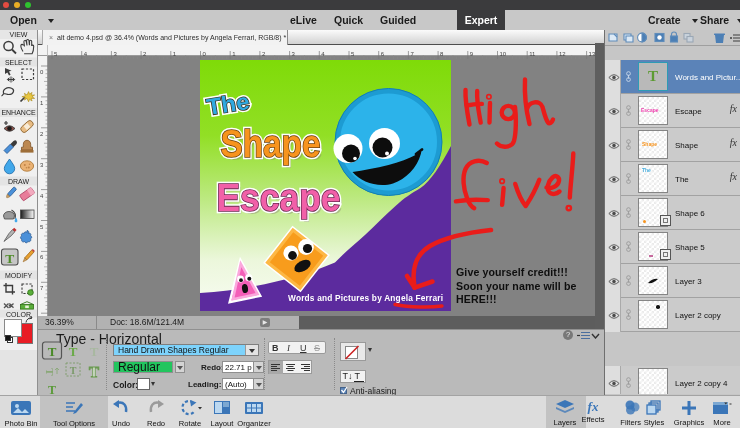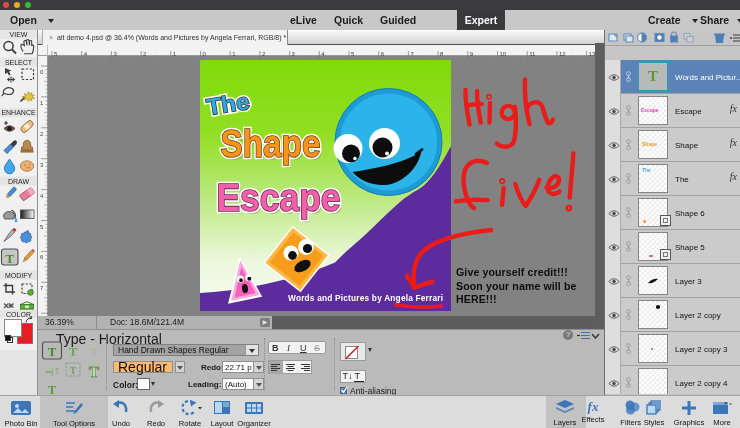--- a/index.html
+++ b/index.html
@@ -20,21 +20,21 @@
 
 #ltool{left:0;top:30px;width:38px;height:365px;background:#ededed;font-size:7px;color:#222;border-right:1px solid #8f8f8f;}
 
 #hruler{left:38px;top:45px;width:566px;height:11px;background:#f3f3f3;border-bottom:1px solid #9a9a9a;z-index:3;}
 #vruler{left:38px;top:56px;width:10px;height:260px;background:#f3f3f3;border-right:1px solid #9a9a9a;z-index:3;}
 #rcorner{left:38px;top:45px;width:10px;height:11px;background:#f3f3f3;border-right:1px solid #c0c0c0;border-bottom:1px solid #9a9a9a;z-index:4;}
 
 #canvas{left:38px;top:56px;width:566px;height:260px;background:#828282;overflow:hidden;}
 
 #statusbar{left:38px;top:316px;width:566px;height:13px;background:#5d5d5d;font-size:8.5px;color:#1c1c1c;}
-#statusleft{position:absolute;left:0;top:0;width:234px;height:13px;background:#b2b2b2;line-height:13px;}
+#statusleft{position:absolute;left:0;top:0;width:261px;height:13px;background:#b2b2b2;line-height:13px;}
 
 #topts{left:38px;top:329px;width:566px;height:66px;background:#bababa;border-top:1px solid #909090;}
 
 #taskbar{left:0;top:395px;width:740px;height:33px;background:#dcdcdc;border-top:1px solid #a3a3a3;}
 .tbi{position:absolute;top:2px;text-align:center;font-size:7.6px;color:#111;}
 .tbi .lbl{display:block;margin-top:1px;}
 
 #rpanel{left:604px;top:30px;width:136px;height:365px;background:#c6c6c6;border-left:1px solid #6f6f6f;}
 .lrow{position:absolute;left:0;width:135px;height:34px;background:#cbcbcb;border-bottom:1px solid #a2a2a2;}
 .lrow .eye{position:absolute;left:0;top:0;width:16px;height:34px;background:#dedede;border-right:1px solid #aaa;}
@@ -559,26 +559,26 @@
           <text x="12" y="36" font-size="11" transform="rotate(90 12 32)">T</text>
           <path d="M19,34 l0,-6 m0,0 l-2,2 m2,-2 l2,2" stroke="#8aa878" stroke-width="0.9" fill="none"></path>
         </g>
         <rect x="28" y="23" width="14" height="13" fill="none" stroke="#7a9a68" stroke-width="0.9" stroke-dasharray="2 1.5"></rect>
         <text x="35" y="34" font-size="10" fill="#7a9a68">T</text>
         <text x="56" y="37" font-size="15" fill="#f6f6f6" stroke="#6a9a50" stroke-width="1">T</text>
         <text x="14" y="54" font-size="12" fill="#5a9a38">T</text>
       </g>
     </svg>
     <div style="position:absolute;left:68px;top:8px;height:52px;border-left:1px dotted #8a8a8a;"></div>
-    <div style="position:absolute;left:75px;top:13.5px;width:146px;height:12px;background:#a3a3a3;border:1px solid #7f7f7f;font-size:8.5px;line-height:11px;color:#111;padding-left:4px;">Hand Drawn Shapes Regular
+    <div style="position:absolute;left:75px;top:13.5px;width:146px;height:12px;background:#7dd3fc;border:1px solid #7f7f7f;font-size:8.5px;line-height:11px;color:#111;padding-left:4px;">Hand Drawn Shapes Regular
       <div style="position:absolute;right:0;top:0;width:13px;height:10.5px;background:#e3e3e3;border-left:1px solid #999;">
         <span style="position:absolute;left:3px;top:4px;border-left:3.5px solid transparent;border-right:3.5px solid transparent;border-top:4px solid #333;"></span>
       </div>
     </div>
-    <div style="position:absolute;left:75px;top:30.5px;width:60px;height:12px;background:#fdba74;border:1px solid #8f8f8f;font-size:14px;line-height:11px;color:#111;padding-left:4px;">Regular</div>
+    <div style="position:absolute;left:75px;top:30.5px;width:60px;height:12px;background:#22c55e;border:1px solid #8f8f8f;font-size:12px;line-height:11px;color:#111;padding-left:4px;">Regular</div>
     <div style="position:absolute;left:136.5px;top:30.5px;width:10px;height:12px;background:#d4d4d4;border:1px solid #8f8f8f;">
       <span style="position:absolute;left:1.5px;top:4px;border-left:3.5px solid transparent;border-right:3.5px solid transparent;border-top:4px solid #555;"></span>
     </div>
     <span style="position:absolute;left:163px;top:33px;font-size:8px;font-weight:bold;color:#1a1a1a;">Redo:</span>
     <div style="position:absolute;left:184px;top:30.5px;width:32px;height:12px;background:#fff;border:1px solid #8f8f8f;font-size:8px;line-height:11px;color:#111;padding-left:2px;white-space:nowrap;overflow:hidden;">22.71 p</div>
     <div style="position:absolute;left:216px;top:30.5px;width:10px;height:12px;background:#d4d4d4;border:1px solid #8f8f8f;border-left:none;">
       <span style="position:absolute;left:1.5px;top:4px;border-left:3.5px solid transparent;border-right:3.5px solid transparent;border-top:4px solid #555;"></span>
     </div>
     <span style="position:absolute;left:75px;top:49.5px;font-size:8.5px;font-weight:bold;color:#1a1a1a;">Color:</span>
     <div style="position:absolute;left:99px;top:47.5px;width:13px;height:12px;background:#fff;border:1px solid #666;"></div>
@@ -898,50 +898,31 @@
             <circle cx="4" cy="3" r="2.2" fill="none" stroke="#999" stroke-width="1"></circle>
             <circle cx="4" cy="10" r="2.2" fill="none" stroke="#999" stroke-width="1"></circle>
             <path d="M4,4.5 L4,9" stroke="#999" stroke-width="1"></path>
           </svg>
         </div>
         <div class="thumb" style="">
           <div style="position:absolute;left:17px;top:4px;width:3.5px;height:3.5px;background:#111;border-radius:50%;"></div>
         </div>
         <div class="nm" style="">Layer 2 copy</div>
       </div>
-      <div class="lrow" style="top:272px;height:34px;">
+      <div class="lrow" style="top:306px;height:34px;">
         <div class="eye">
           <svg width="12" height="9" viewBox="0 0 14 10" style="position:absolute;left:2.5px;top:13px;">
             <path d="M1,5 Q7,-1.5 13,5 Q7,11.5 1,5 Z" fill="none" stroke="#4a4a4a" stroke-width="1"></path>
             <circle cx="7" cy="5" r="2" fill="#4a4a4a"></circle>
           </svg>
         </div>
         <div class="lnk">
           <svg width="7" height="12" viewBox="0 0 8 14" style="position:absolute;left:3px;top:11px;">
             <circle cx="4" cy="3" r="2.2" fill="none" stroke="#999" stroke-width="1"></circle>
             <circle cx="4" cy="10" r="2.2" fill="none" stroke="#999" stroke-width="1"></circle>
             <path d="M4,4.5 L4,9" stroke="#999" stroke-width="1"></path>
           </svg>
         </div>
-        <div class="thumb" style="">
-          <div style="position:absolute;left:12px;top:13px;width:2px;height:2px;background:#999;"></div>
-        </div>
-        <div class="nm" style="">Layer 2 copy 3</div>
-      </div>
-      <div class="lrow" style="top:306px;height:34px;">
-        <div class="eye">
-          <svg width="12" height="9" viewBox="0 0 14 10" style="position:absolute;left:2.5px;top:13px;">
-            <path d="M1,5 Q7,-1.5 13,5 Q7,11.5 1,5 Z" fill="none" stroke="#4a4a4a" stroke-width="1"></path>
-            <circle cx="7" cy="5" r="2" fill="#4a4a4a"></circle>
-          </svg>
-        </div>
-        <div class="lnk">
-          <svg width="7" height="12" viewBox="0 0 8 14" style="position:absolute;left:3px;top:11px;">
-            <circle cx="4" cy="3" r="2.2" fill="none" stroke="#999" stroke-width="1"></circle>
-            <circle cx="4" cy="10" r="2.2" fill="none" stroke="#999" stroke-width="1"></circle>
-            <path d="M4,4.5 L4,9" stroke="#999" stroke-width="1"></path>
-          </svg>
-        </div>
         <div class="thumb" style=""></div>
         <div class="nm" style="">Layer 2 copy 4</div>
       </div>
     </div>
   </div>
 
 </body></html>

